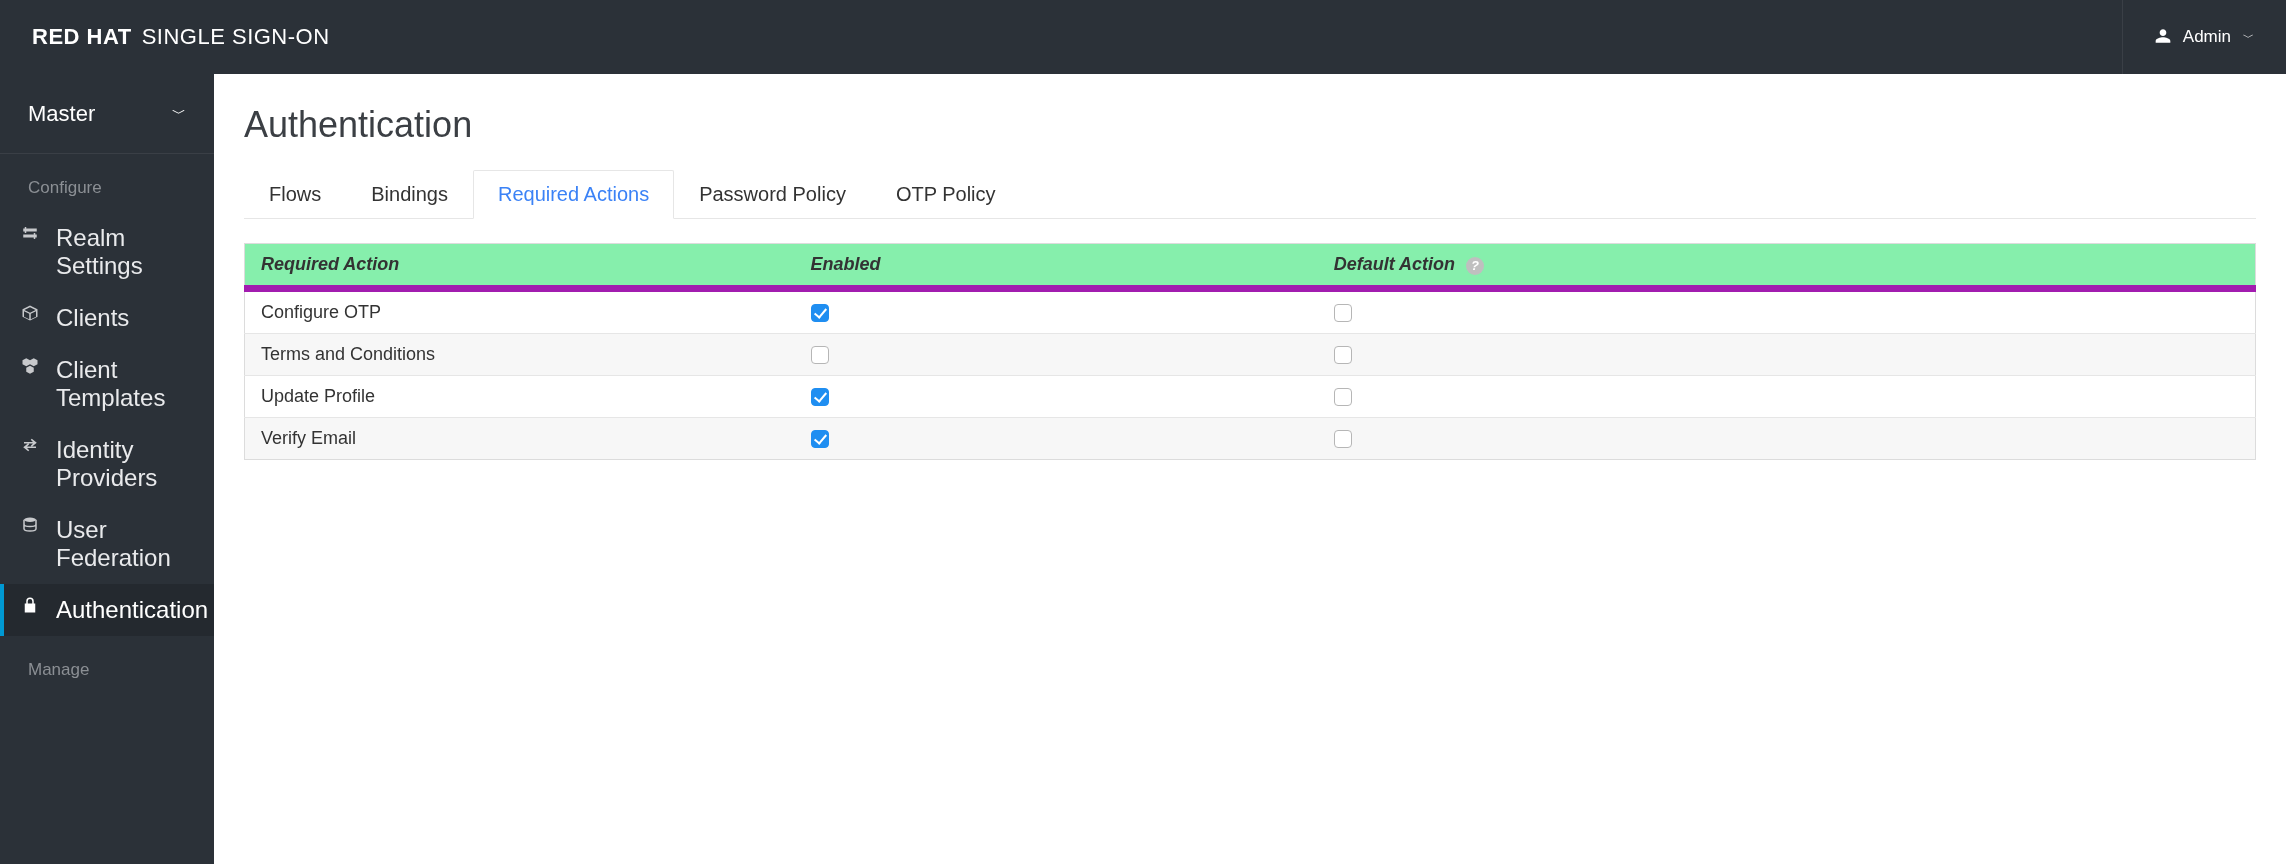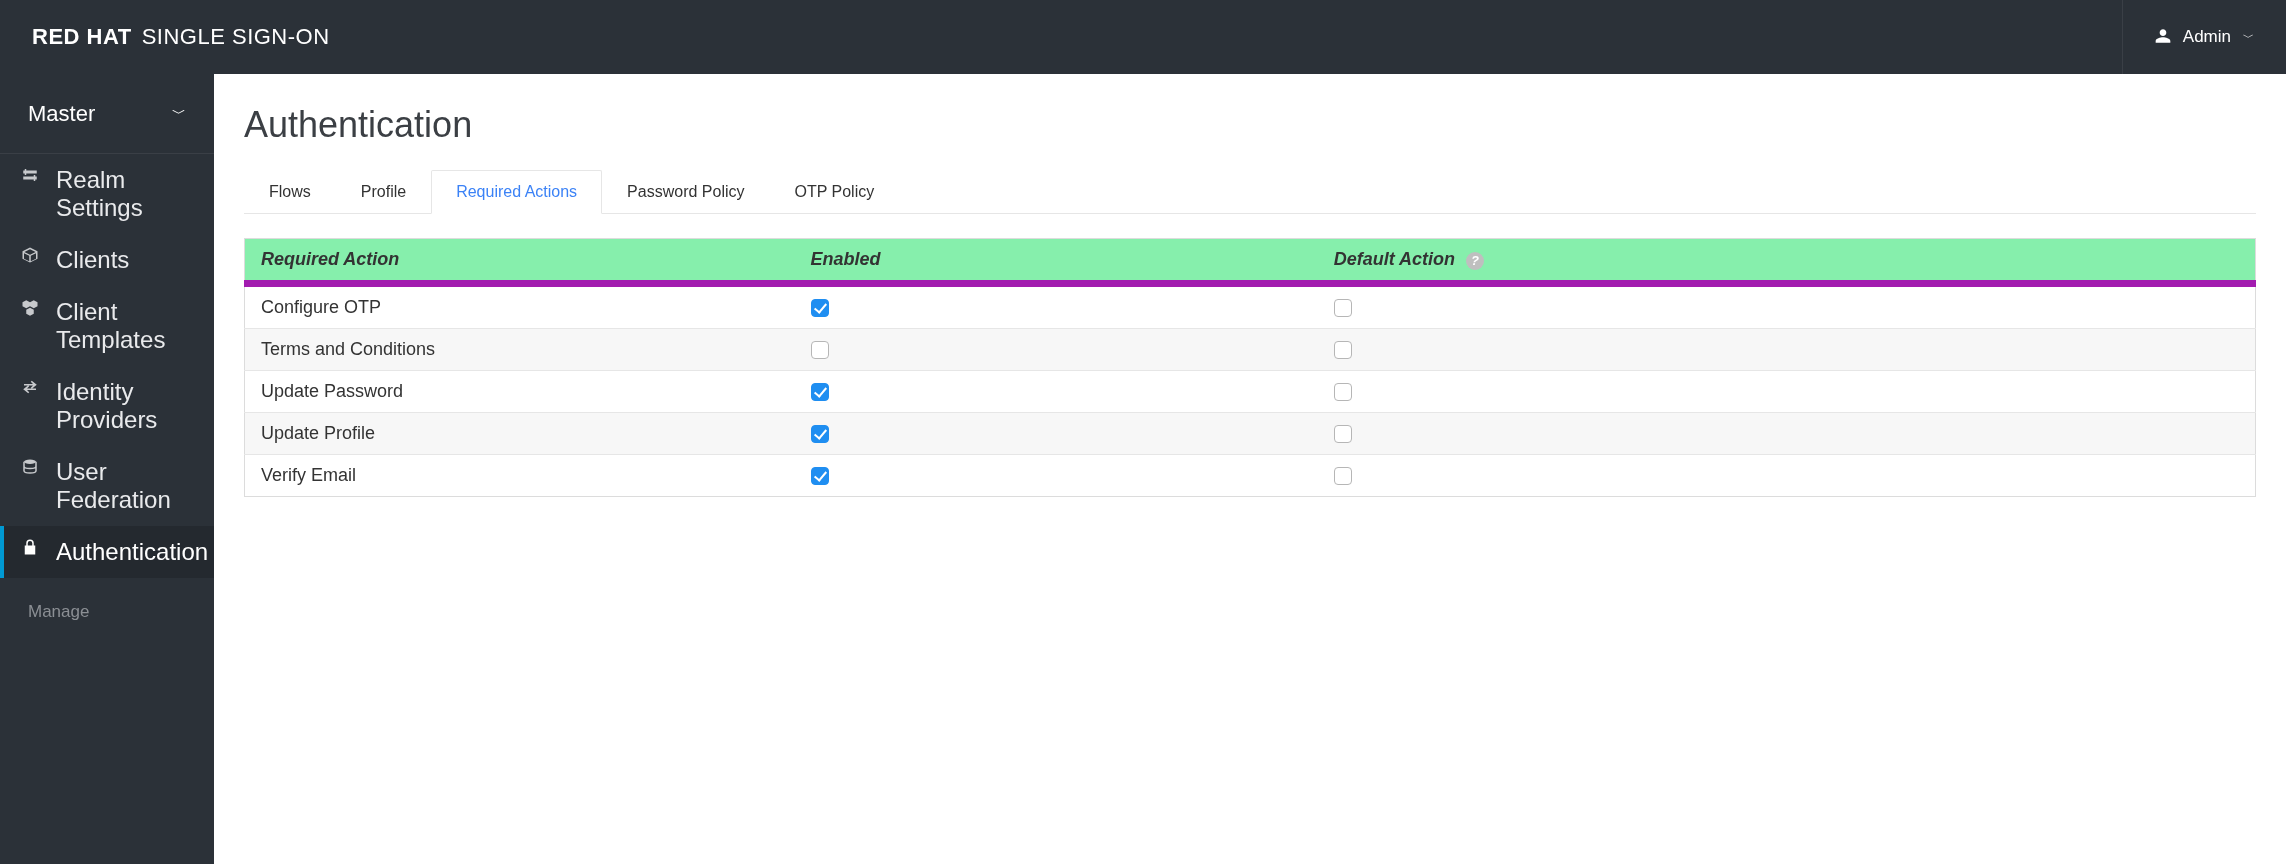--- a/index.html
+++ b/index.html
@@ -30,21 +30,21 @@
   .nav li.active::before { content: ""; position: absolute; left: 0; top: 0; bottom: 0; width: 4px; background: #0099d3; }
   .nav svg { width: 18px; height: 18px; fill: #c7c9cc; }
   .nav li.active svg { fill: #fff; }
 
   
   .main { flex: 1; padding: 30px 30px; overflow: auto; }
   .page-title { font-size: 36px; font-weight: 400; color: #3b3f44; margin-bottom: 24px; }
 
   
   .tabs { display: flex; border-bottom: 1px solid #e6e6e6; margin-bottom: 24px; }
-  .tab { padding: 12px 24px; font-size: 16px; color: #333; cursor: pointer; border: 1px solid transparent; margin-bottom: -1px; }
+  .tab { padding: 12px 24px; font-size: 20px; color: #333; cursor: pointer; border: 1px solid transparent; margin-bottom: -1px; }
   .tab.active { color: #3b82f6; border: 1px solid #e6e6e6; border-bottom-color: #fff; border-radius: 2px 2px 0 0; background:#fff; }
 
   
   table.reqact { width: 100%; border-collapse: collapse; border: 1px solid #dcdcdc; }
   table.reqact th, table.reqact td { text-align: left; padding: 10px 16px; border-top: 1px solid #e6e6e6; font-size: 18px; }
   table.reqact thead th { background: #86efac; font-weight: 700; border-top: none; border-bottom: 7px solid #a21caf; font-style: italic; }
   table.reqact th:nth-child(1), table.reqact td:nth-child(1) { width: 550px; }
   table.reqact tbody tr:nth-child(even) td { background: #f7f7f7; }
   .help-icon { display:inline-flex; width:18px; height:18px; border-radius:50%; background:#bfbfbf; color:#fff; font-size:13px; align-items:center; justify-content:center; margin-left:6px; font-weight:700; }
 
@@ -72,20 +72,21 @@
   </div>
 </div>
 
 <div class="shell">
 
   <div class="sidebar">
     <div class="realm-select">
       <span>Master</span>
       <span class="chevron">﹀</span>
     </div>
+    <div class="section-label">Configure</div>
     <ul class="nav">
       <li>
         <span class="icon">
             <svg viewBox="0 0 24 24">
               <path d="M4 7h4v2H4zM10 7h10v2H10zM4 15h10v2H4zM16 15h4v2h-4zM6 4v8M18 12v8" stroke="#c7c9cc" stroke-width="2" fill="none"></path>
             </svg>
           </span>
         <span>Realm Settings</span>
       </li>
       <li>
@@ -131,21 +132,21 @@
       </li>
     </ul>
     <div class="section-label">Manage</div>
   </div>
 
   <div class="main">
     <h1 class="page-title">Authentication</h1>
 
     <div class="tabs">
       <div class="tab">Flows</div>
-      <div class="tab">Profile</div>
+      <div class="tab">Bindings</div>
       <div class="tab active">Required Actions</div>
       <div class="tab">Password Policy</div>
       <div class="tab">OTP Policy</div>
     </div>
 
     <table class="reqact">
       <thead>
         <tr>
           <th>Required Action</th>
           <th>Enabled</th>
@@ -160,25 +161,20 @@
             <td>Configure OTP</td>
             <td><input type="checkbox" class="cb" checked="" style=""></td>
             <td><input type="checkbox" class="cb" style=""></td>
           </tr>
           <tr>
             <td>Terms and Conditions</td>
             <td><input type="checkbox" class="cb" style=""></td>
             <td><input type="checkbox" class="cb" style=""></td>
           </tr>
           <tr>
-            <td>Update Password</td>
-            <td><input type="checkbox" class="cb" checked="" style=""></td>
-            <td><input type="checkbox" class="cb" style=""></td>
-          </tr>
-          <tr>
             <td>Update Profile</td>
             <td><input type="checkbox" class="cb" checked="" style=""></td>
             <td><input type="checkbox" class="cb" style=""></td>
           </tr>
           <tr>
             <td>Verify Email</td>
             <td><input type="checkbox" class="cb" checked="" style=""></td>
             <td><input type="checkbox" class="cb" style=""></td>
           </tr>
         </tbody>

